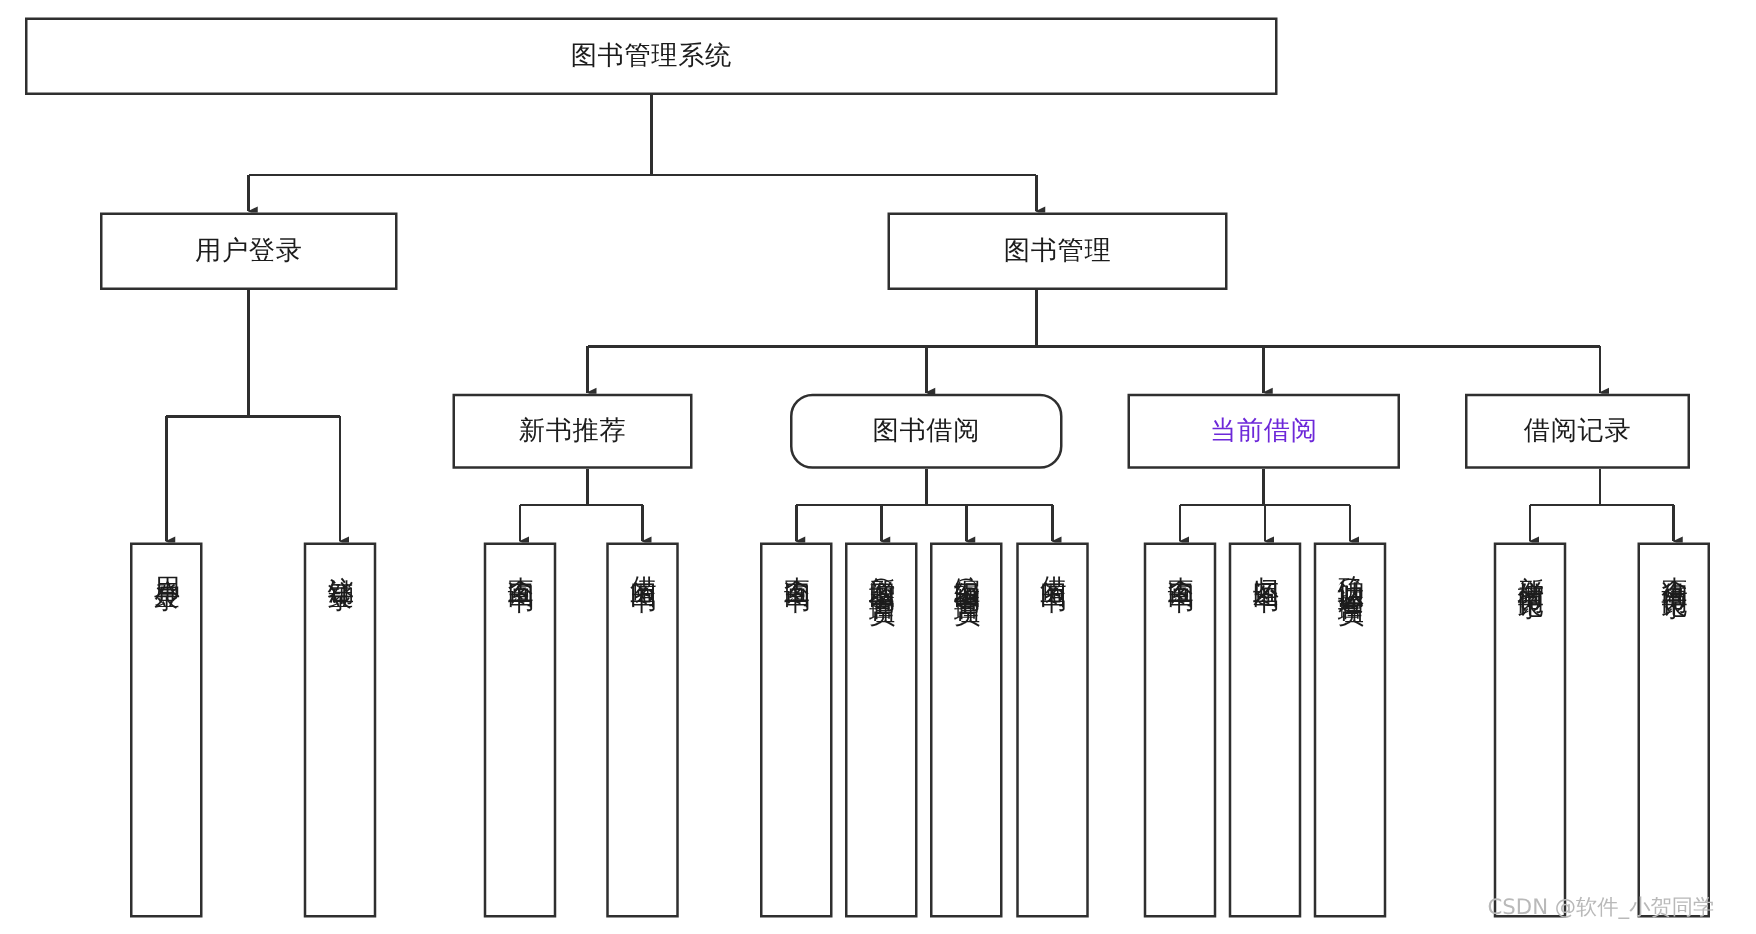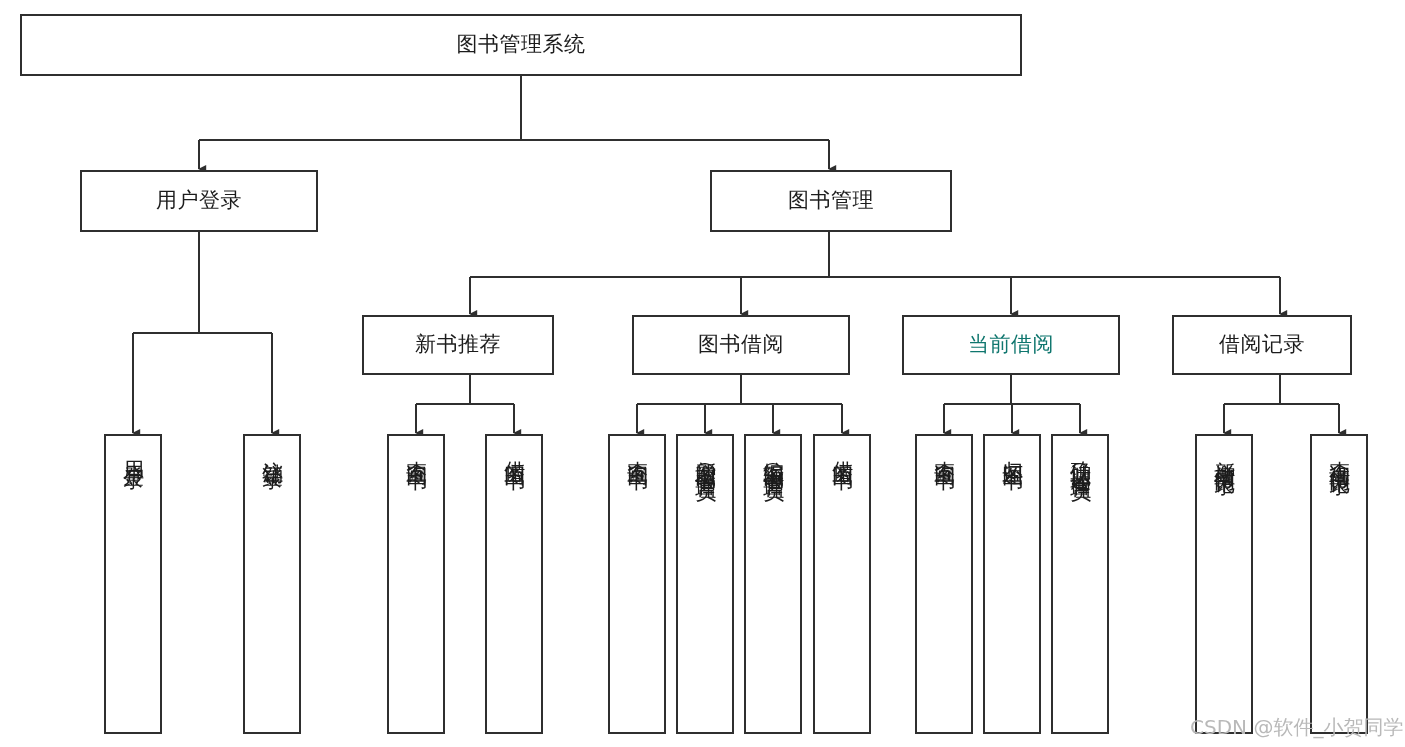--- a/index.html
+++ b/index.html
@@ -53,21 +53,21 @@
   }
   .node.vertical .node-label {
     writing-mode: vertical-rl;
     text-orientation: upright;
     font-size: 21px;
     letter-spacing: 3px;
   }
   .watermark {
     position: absolute;
     color: #b9b9b9;
-    font-size: 20px;
+    font-size: 17px;
     font-family: "DejaVu Sans", "Liberation Sans", sans-serif;
     white-space: nowrap;
     user-select: none;
   }
 </style>
 </head>
 <body>
 
 <div id="diagram-root">
   <svg class="wires" viewBox="0 0 1405 747" xmlns="http://www.w3.org/2000/svg">
@@ -113,31 +113,31 @@
       </g>
   </svg>
 
   <div id="node-layer">
       <div class="node horizontal" style="left: 20px; top: 14px; width: 1002px; height: 62px; border-color: rgb(47, 47, 47);">
         <span class="node-label" style="color: rgb(28, 28, 28);">图书管理系统</span>
       </div>
       <div class="node horizontal" style="left: 80px; top: 170px; width: 238px; height: 62px; border-color: rgb(47, 47, 47);">
         <span class="node-label" style="color: rgb(28, 28, 28);">用户登录</span>
       </div>
-      <div class="node horizontal" style="left: 710px; top: 170px; width: 242px; height: 62px; border-color: rgb(47, 47, 47);">
+      <div class="node horizontal" style="left: 710px; top: 170px; width: 272px; height: 62px; border-color: rgb(47, 47, 47);">
         <span class="node-label" style="color: rgb(28, 28, 28);">图书管理</span>
       </div>
       <div class="node horizontal" style="left: 362px; top: 315px; width: 192px; height: 60px; border-color: rgb(47, 47, 47);">
         <span class="node-label" style="color: rgb(28, 28, 28);">新书推荐</span>
       </div>
-      <div class="node horizontal" style="left: 632px; top: 315px; width: 218px; height: 60px; border-color: rgb(47, 47, 47);">
+      <div class="node horizontal" style="left: 632px; top: 315px; width: 218px; height: 60px; border-color: rgb(47, 47, 47); border-radius: 18px;">
         <span class="node-label" style="color: rgb(28, 28, 28);">图书借阅</span>
       </div>
       <div class="node horizontal" style="left: 902px; top: 315px; width: 218px; height: 60px; border-color: rgb(47, 47, 47);">
-        <span class="node-label" style="color: #0f766e; font-family: Liberation Serif, serif;">当前借阅</span>
+        <span class="node-label" style="color: #6d28d9; font-family: Liberation Serif, serif;">当前借阅</span>
       </div>
       <div class="node horizontal" style="left: 1172px; top: 315px; width: 180px; height: 60px; border-color: rgb(47, 47, 47);">
         <span class="node-label" style="color: rgb(28, 28, 28);">借阅记录</span>
       </div>
       <div class="node vertical" style="left: 104px; top: 434px; width: 58px; height: 300px; border-color: rgb(47, 47, 47);">
         <span class="node-label" style="color: rgb(28, 28, 28);">用户登录</span>
       </div>
       <div class="node vertical" style="left: 243px; top: 434px; width: 58px; height: 300px; border-color: rgb(47, 47, 47);">
         <span class="node-label" style="color: rgb(28, 28, 28);">注销登录</span>
       </div>

